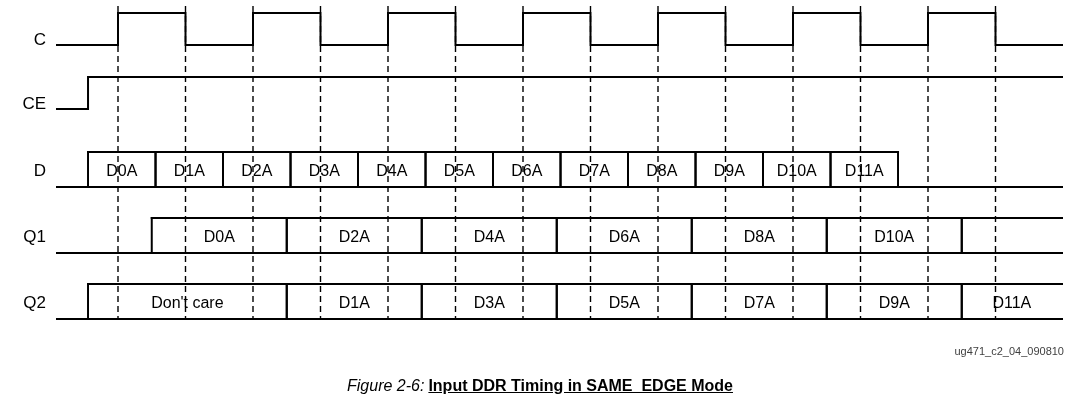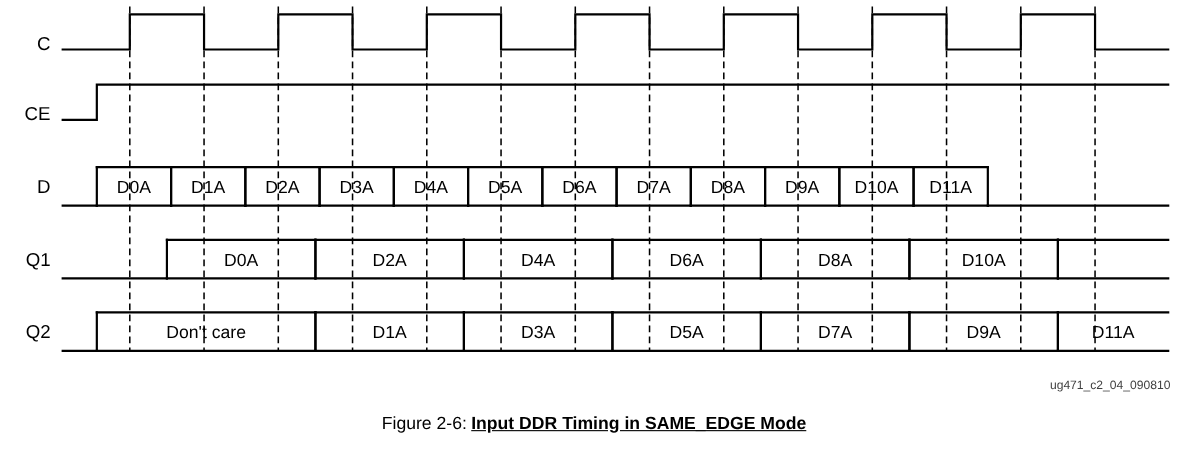--- a/index.html
+++ b/index.html
@@ -4,21 +4,21 @@
 <style>
   html,body{margin:0;padding:0;background:#ffffff;}
   .page{position:relative;width:1080px;height:409px;background:#fff;font-family:"Liberation Sans",sans-serif;overflow:hidden;}
   svg{display:block;}
   .wv{stroke:#000;stroke-width:2;fill:none;stroke-linecap:square;}
   .dash{stroke:#000;stroke-width:1.4;stroke-dasharray:6 4;fill:none;}
   .siglabel{font-size:17px;fill:#000;font-family:"Liberation Sans",sans-serif;}
   .buslabel{font-size:16px;fill:#000;font-family:"Liberation Sans",sans-serif;}
   .watermark{position:absolute;top:345px;right:16px;font-size:11px;color:#3f3f3f;font-family:"Liberation Sans",sans-serif;margin-left:21px;}
   .caption{position:absolute;top:377px;left:0;width:100%;text-align:center;font-size:16px;color:#000;}
-  .cap-label{margin-right:4px;}
+  .cap-label{font-style:italic;margin-right:4px;}
   .cap-title{font-weight:bold;text-decoration:underline;}
 </style>
 </head>
 <body>
 
 <div class="page">
   <svg id="wavesvg" width="1080" height="340" viewBox="0 0 1080 340">
       <g>
         <line x1="118" y1="6" x2="118" y2="319" class="dash"></line>
         <line x1="185.5" y1="6" x2="185.5" y2="319" class="dash"></line>

